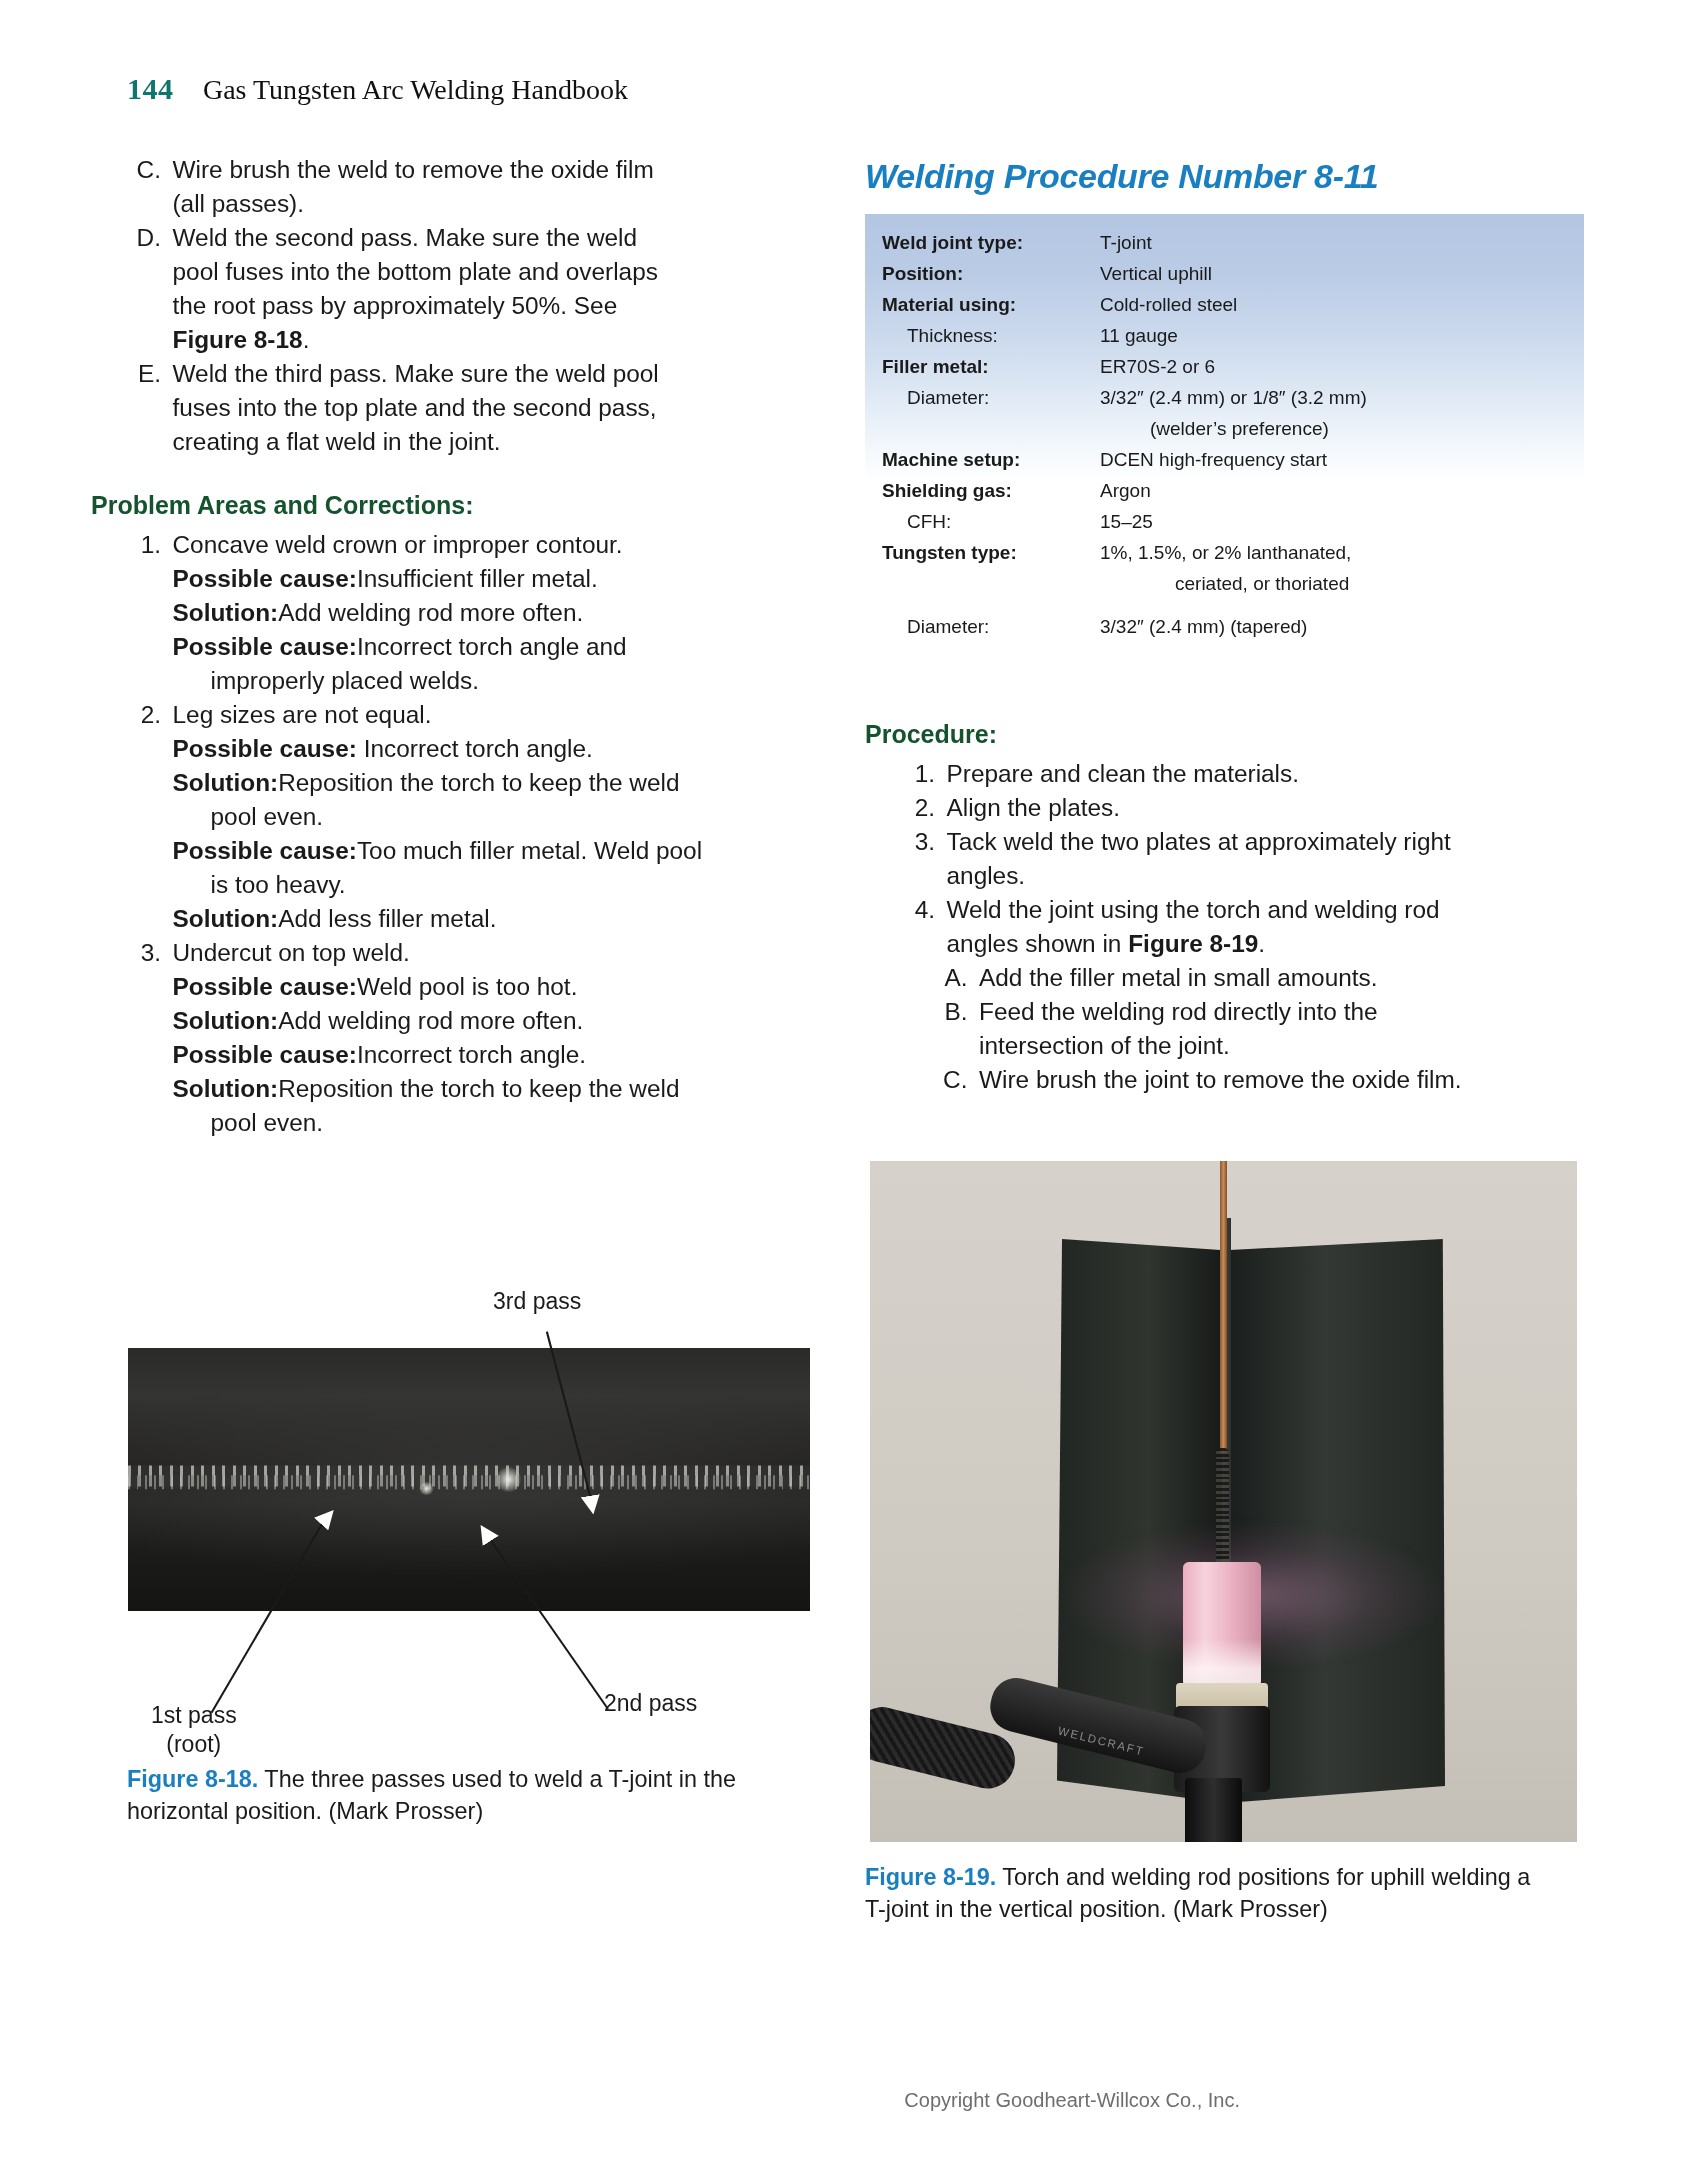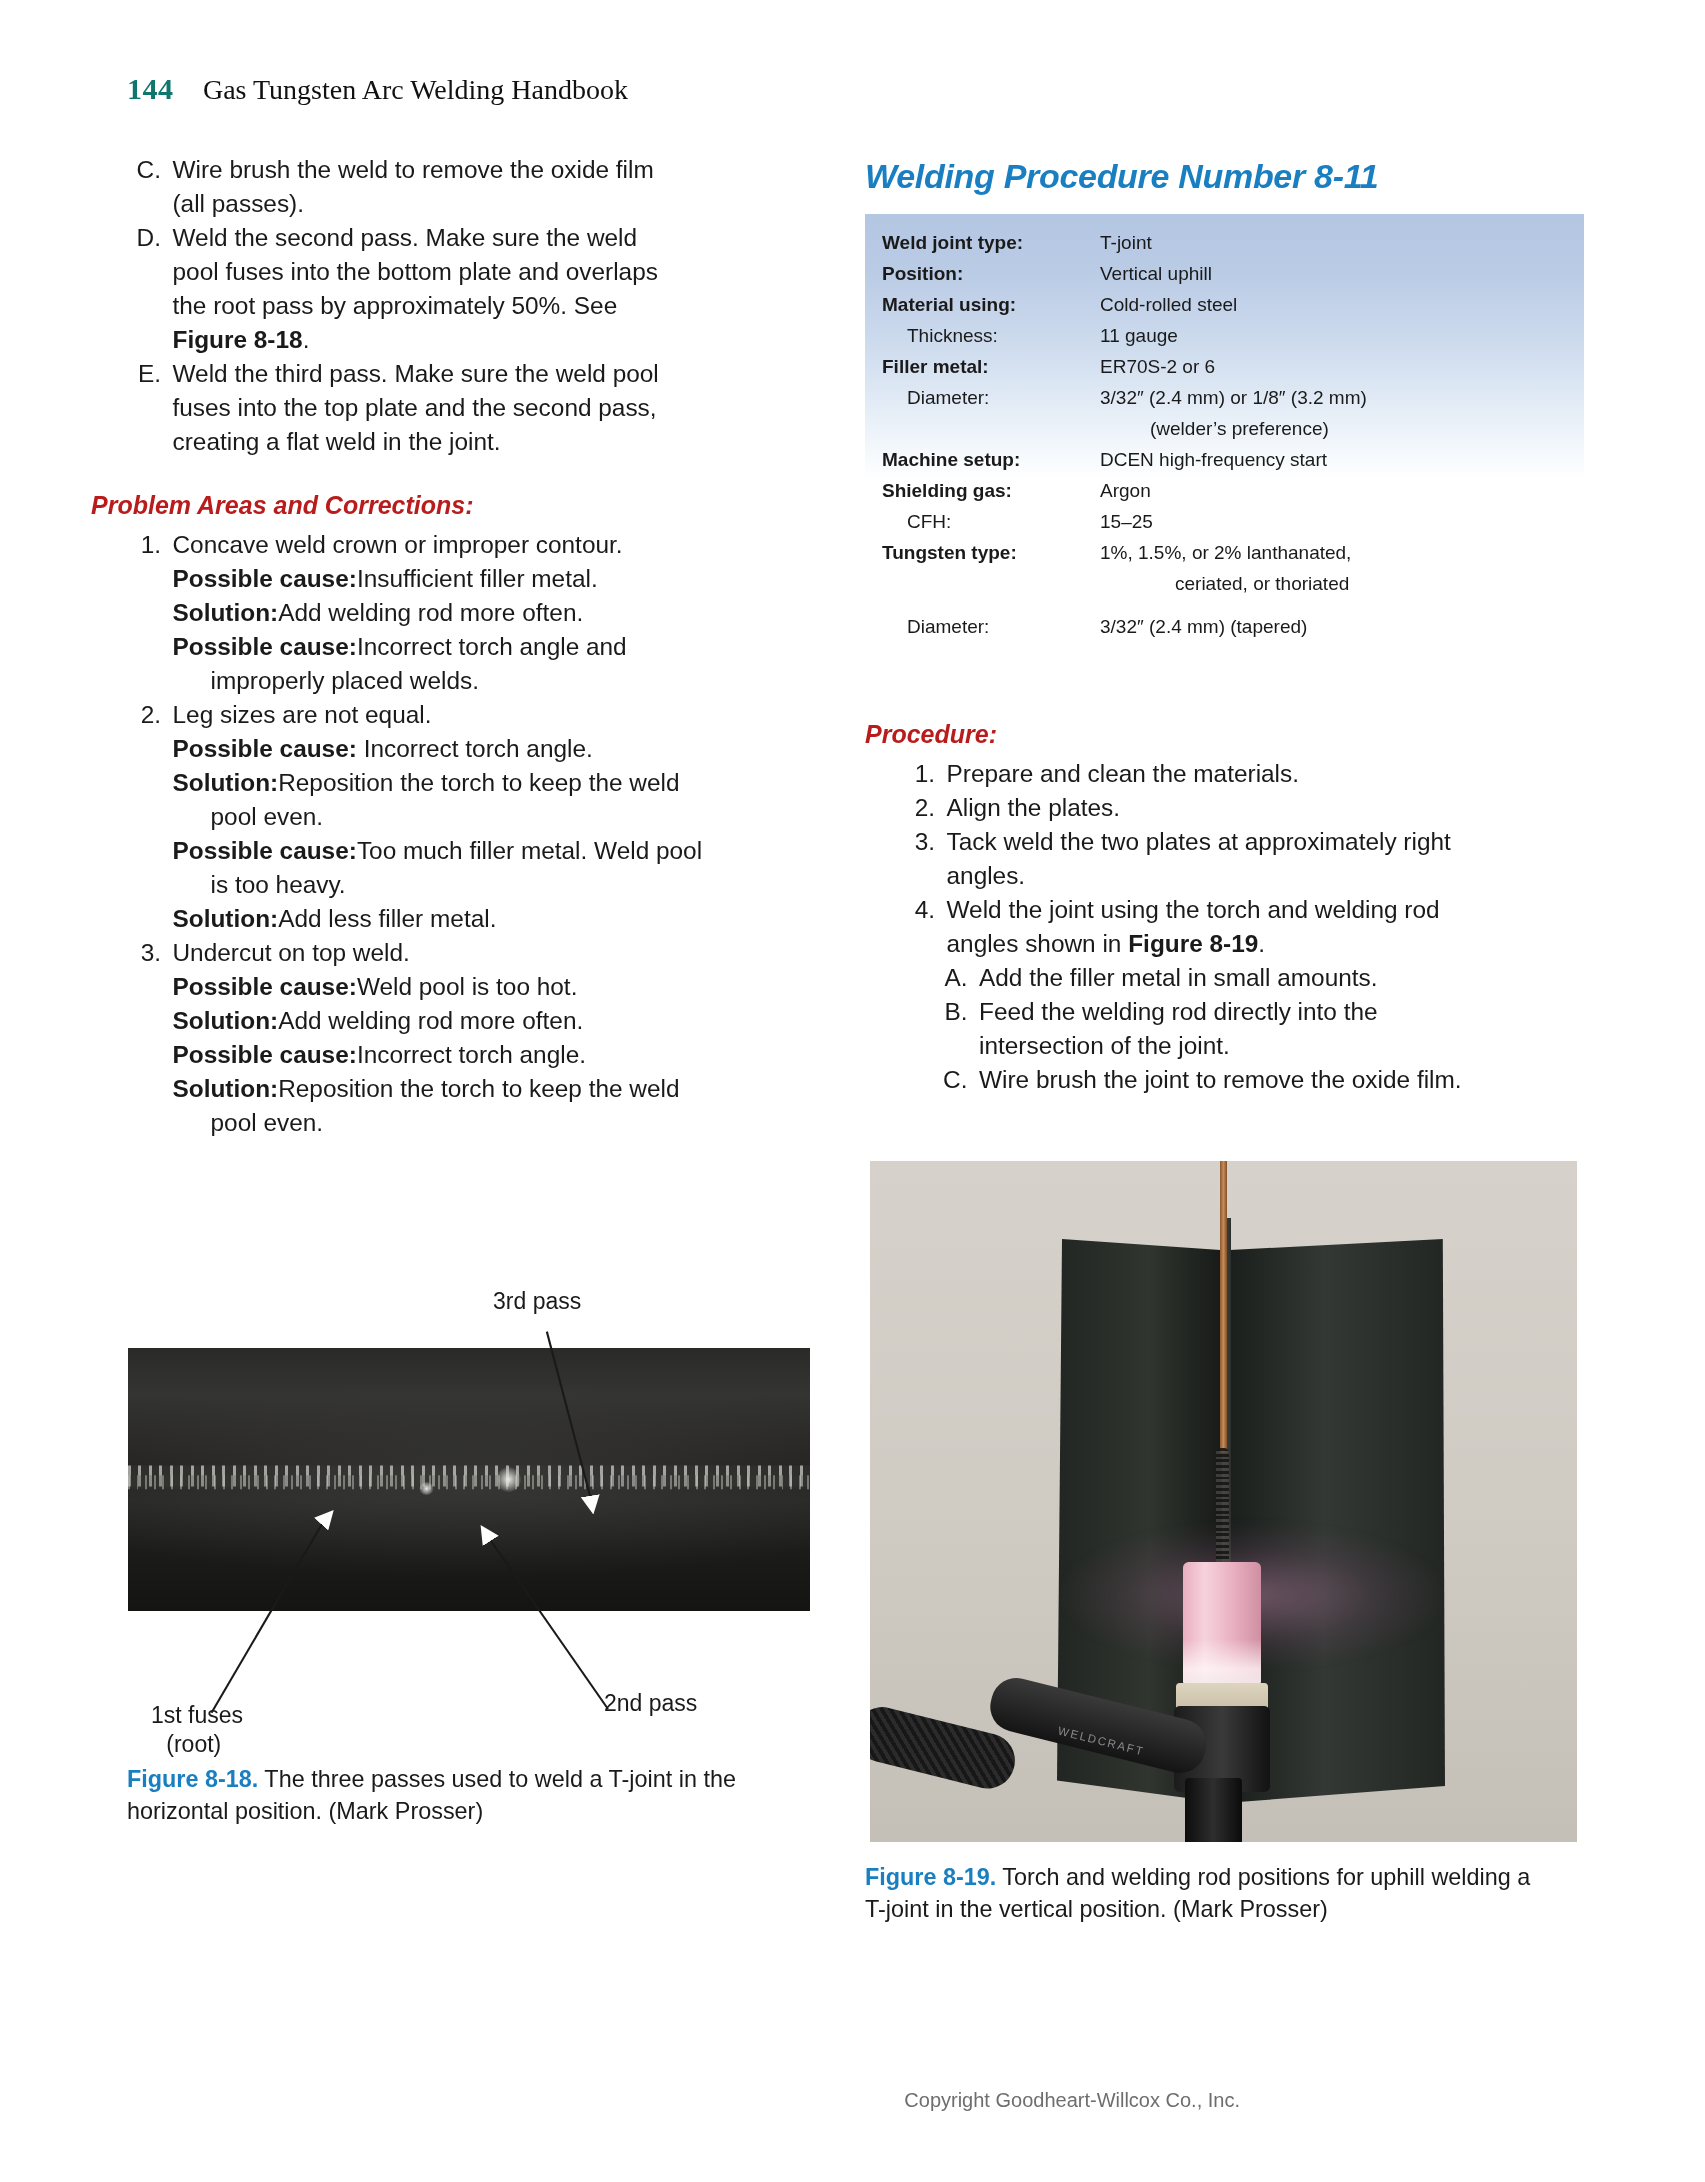--- a/index.html
+++ b/index.html
@@ -38,22 +38,22 @@
   }
   .li > .tx { flex:1 1 auto; }
 
   
   .lvlA > .mk { width:34px; margin-right:11.5px; }
   .lvlA { margin-left:0px; }
   .lvl1 > .mk { width:34px; margin-right:11.5px; }
   .sub-ind { padding-left:38px; }
 
   .sec-head {
-    font-size:25px; font-weight:bold; font-style:italic;
-    color:#b91c1c; line-height:34px;
+    font-size:25px; font-weight:bold; 
+    color:#14532d; line-height:34px;
   }
 
   
   .spec {
     position:absolute; left:865px; top:214px;
     width:719px; height:262px;
     background:linear-gradient(to bottom,#b3c6e2 0%, #bacbe5 22%, #ccdaed 48%, #e2ebf6 72%, #f4f8fc 90%, #fdfeff 100%);
     padding:13.4px 0 11.5px 0;
     box-sizing:border-box;
   }
@@ -366,21 +366,21 @@
 
   <line x1="101" y1="452" x2="218" y2="252" stroke="#1a1a1a" stroke-width="2.2"></line>
   <line x1="218" y1="252" x2="226" y2="243" stroke="#ffffff" stroke-width="2.2" marker-end="url(#ah)"></line>
 
   <line x1="516" y1="448" x2="392" y2="270" stroke="#1a1a1a" stroke-width="2.2"></line>
   <line x1="392" y1="270" x2="385" y2="259" stroke="#ffffff" stroke-width="2.2" marker-end="url(#ah)"></line>
 </svg>
 
 <div class="callout" style="left:493px;top:1287px;">3rd pass</div>
 <div class="callout" style="left:151px;top:1701px;">
-  <span>1st fuses</span>
+  <span>1st pass</span>
   <br><span style="padding-left:15.3px;">(root)</span>
 </div>
 <div class="callout" style="left:604px;top:1641px;margin-top:48px;">2nd pass</div>
 
 <div class="fig-cap" style="position:absolute;left:127px;top:1763px;width:650px;">
   <span class="lead">Figure 8-18.</span><span> The three passes used to weld a T-joint in the horizontal position. (Mark Prosser)</span>
 </div>
 
 <div class="photo19">
   <div class="plateL"></div>

